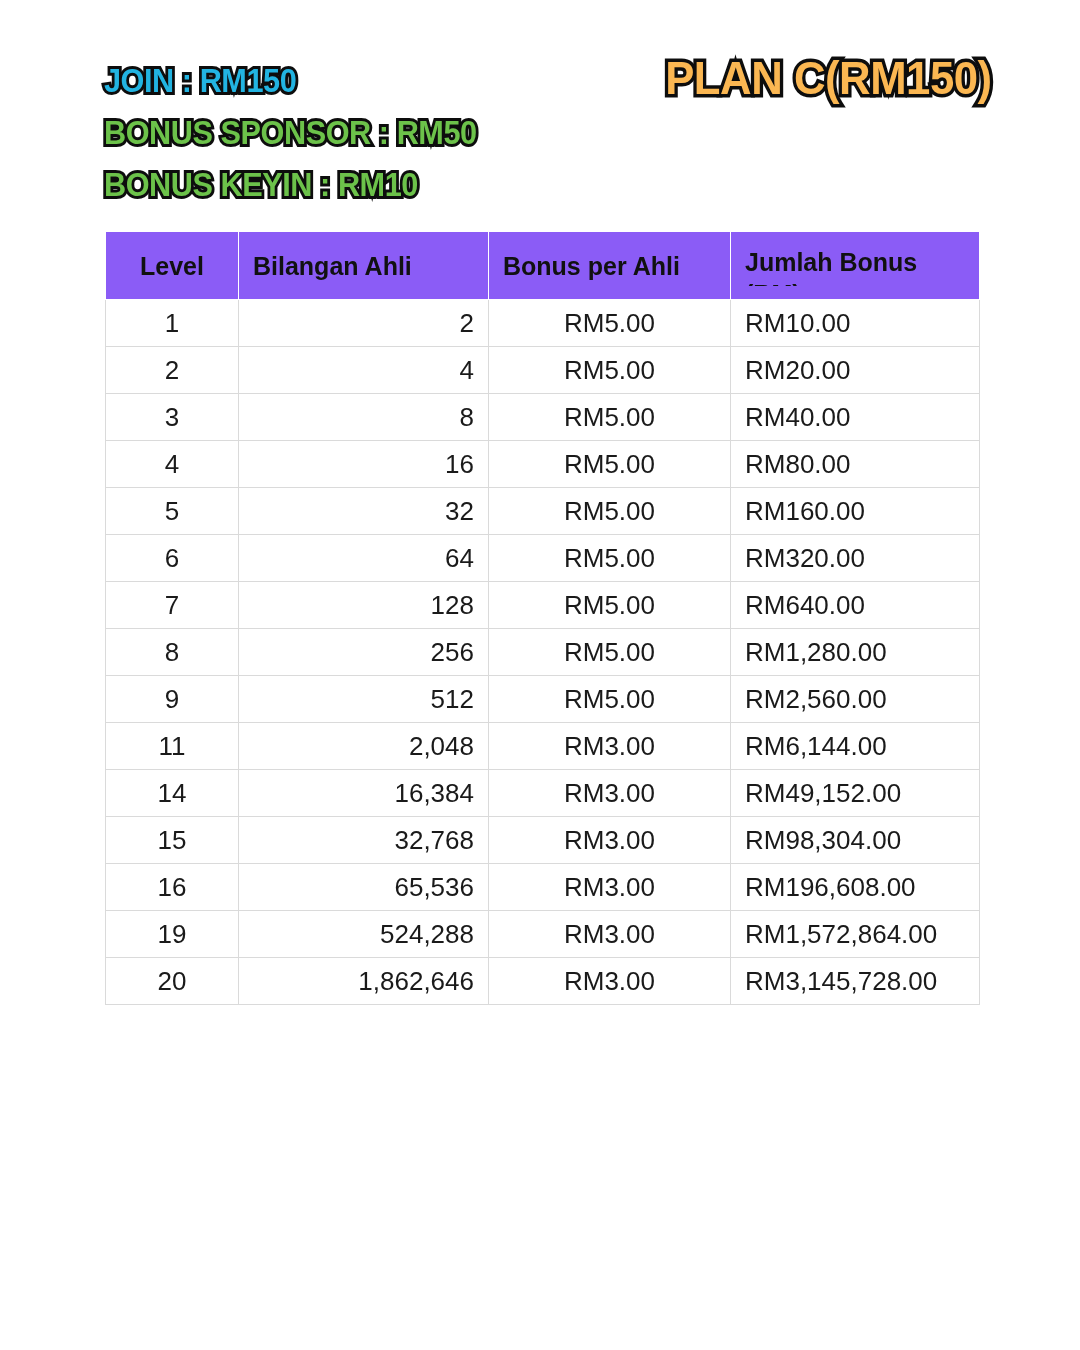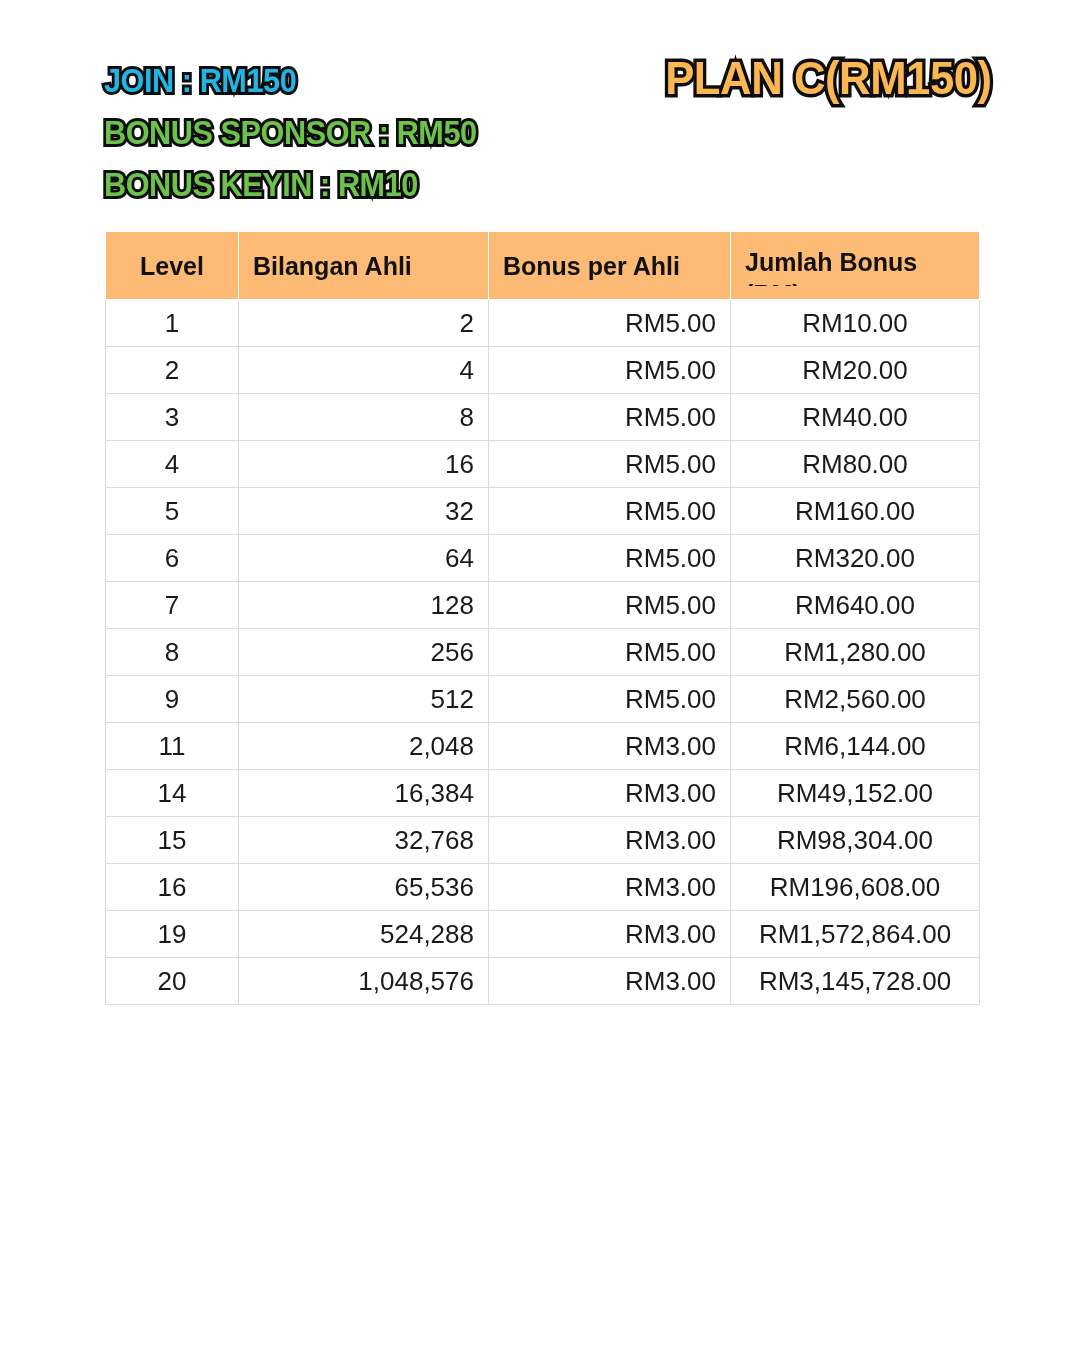--- a/index.html
+++ b/index.html
@@ -87,21 +87,21 @@
 
   table.plan-table th,
   table.plan-table td {
     border: 1px solid #dadada;
     font-size: 26px;
     color: #1a1a1a;
     box-sizing: border-box;
   }
 
   table.plan-table thead th {
-    background: #fdba74;
+    background: #8b5cf6;
     font-weight: bold;
     font-size: 25px;
     color: #111111;
     height: 68px;
     padding: 0 14px;
     vertical-align: middle;
     border-color: #ffffff;
     overflow: hidden;
     line-height: 32px;
   }
@@ -117,22 +117,22 @@
 
   table.plan-table tbody td {
     height: 47px;
     padding: 0 14px;
     vertical-align: middle;
     background: #ffffff;
     white-space: nowrap;
   }
   td.cell-level { text-align: center; }
   td.cell-count { text-align: right; }
-  td.cell-rate  { text-align: right; }
-  td.cell-total { text-align: center; }
+  td.cell-rate  { text-align: center; }
+  td.cell-total { text-align: left; }
 </style>
 </head>
 <body>
 
 <div class="header-area">
 
   <div class="promo-lines">
     <div class="promo-line blue">JOIN : RM150</div>
     <div class="promo-line green">BONUS SPONSOR : RM50</div>
     <div class="promo-line green">BONUS KEYIN : RM10</div>
@@ -246,19 +246,19 @@
           <td class="cell-total">RM196,608.00</td>
         </tr>
         <tr>
           <td class="cell-level">19</td>
           <td class="cell-count">524,288</td>
           <td class="cell-rate">RM3.00</td>
           <td class="cell-total">RM1,572,864.00</td>
         </tr>
         <tr>
           <td class="cell-level">20</td>
-          <td class="cell-count">1,048,576</td>
+          <td class="cell-count">1,862,646</td>
           <td class="cell-rate">RM3.00</td>
           <td class="cell-total">RM3,145,728.00</td>
         </tr>
       </tbody>
   </table>
 </div>
 
 </body></html>

